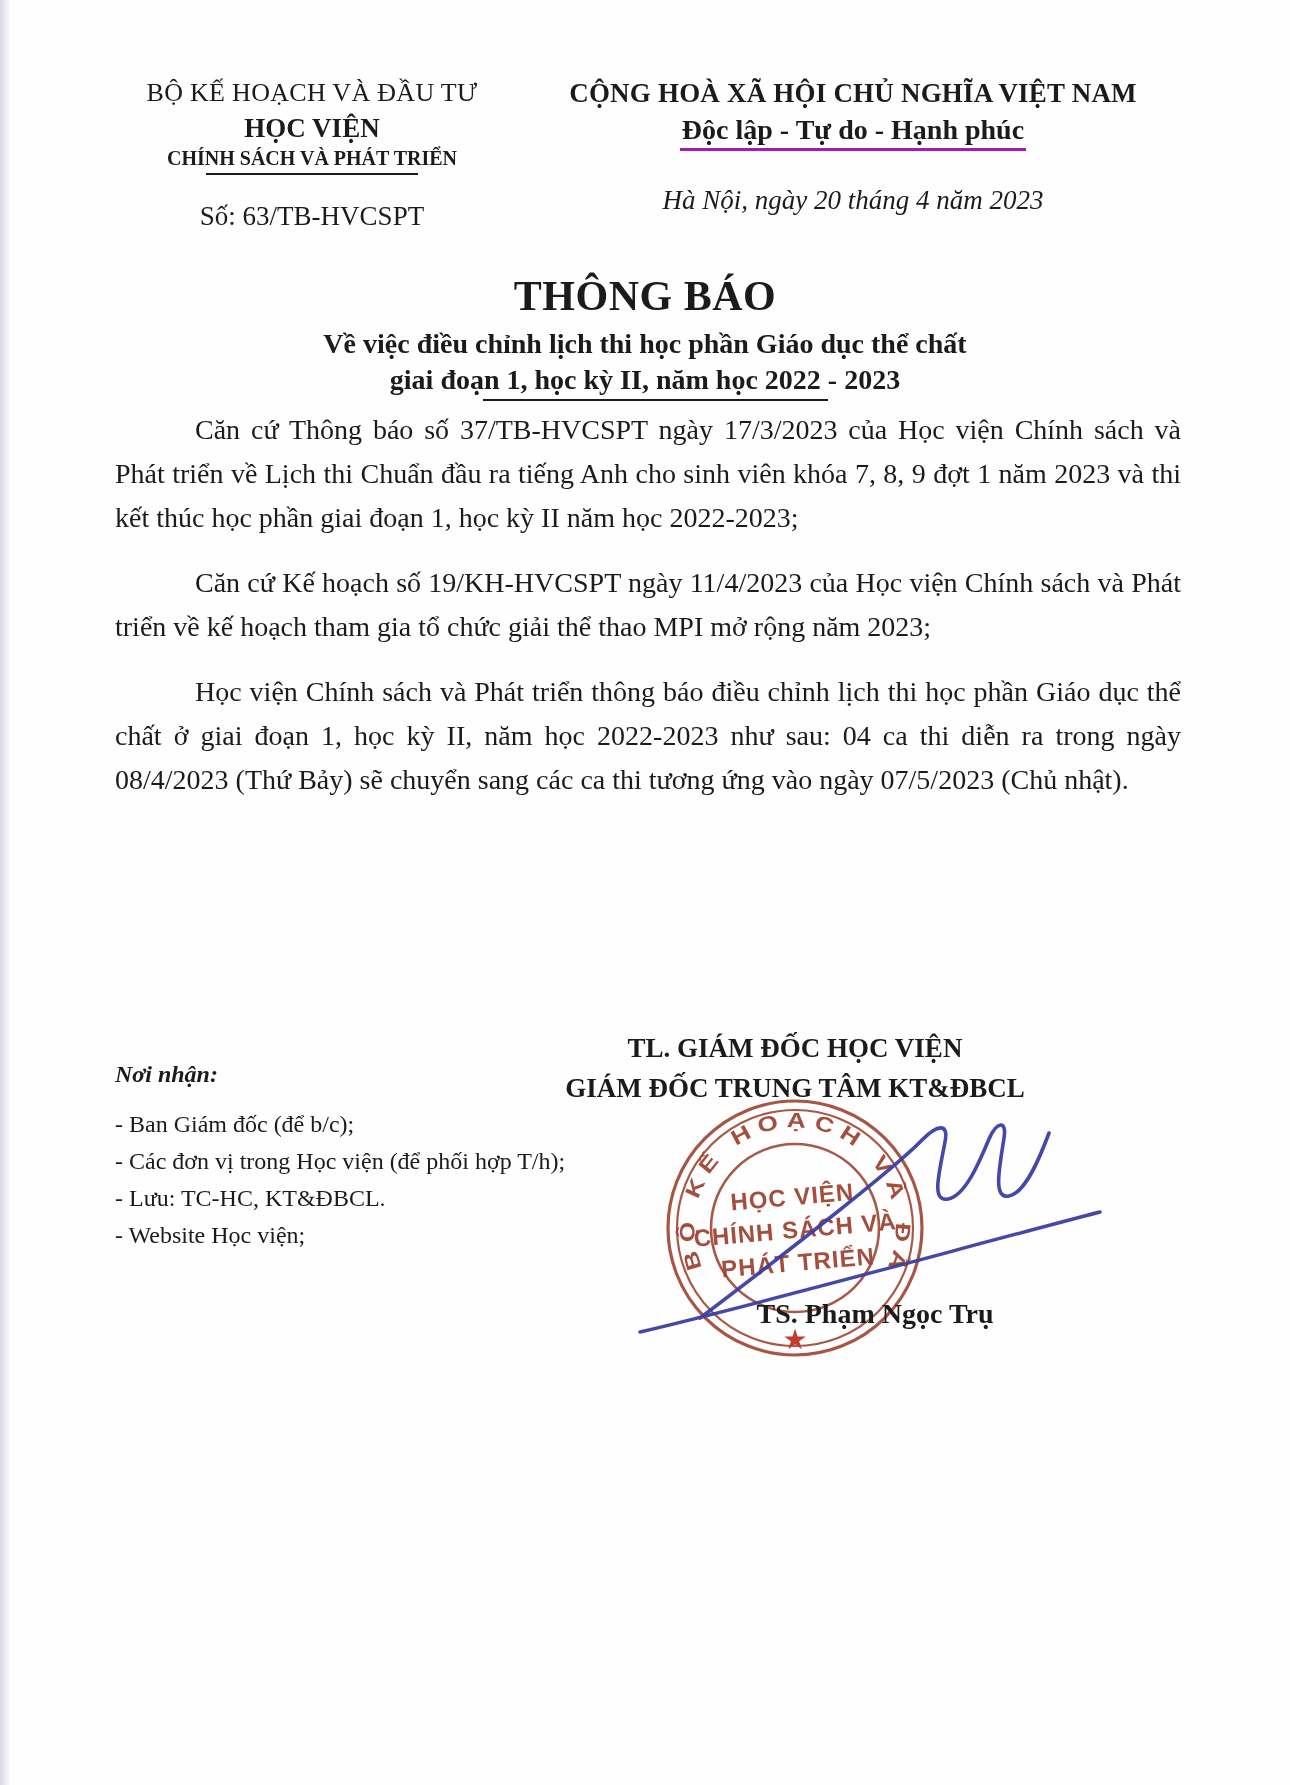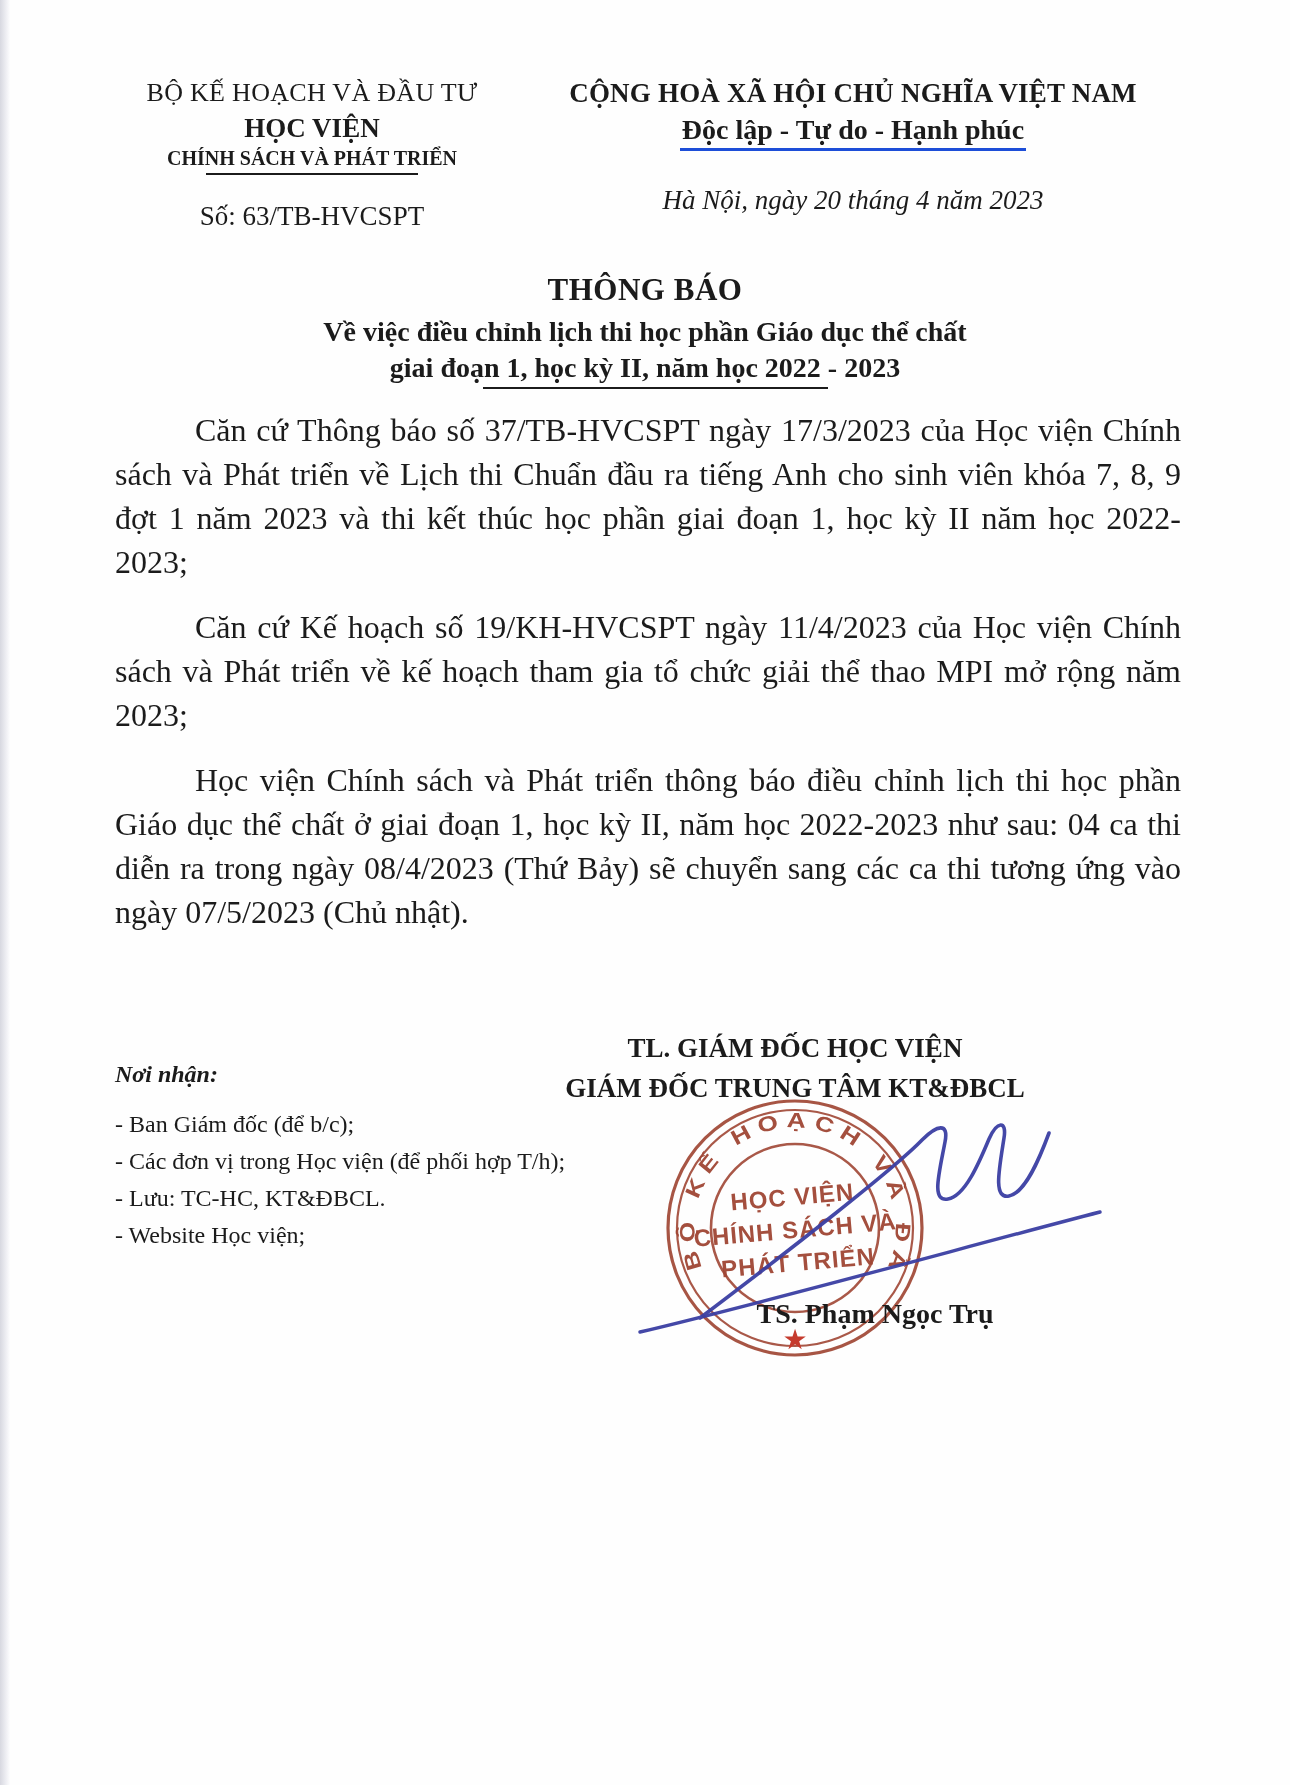--- a/index.html
+++ b/index.html
@@ -16,31 +16,31 @@
   .hdr{position:absolute;top:78px;left:108px;right:100px;display:flex;}
   .hdr-left{width:408px;text-align:center;}
   .hdr-right{flex:1;text-align:center;}
   .ministry{font-size:26px;letter-spacing:.3px;}
   .org1{font-size:27px;font-weight:bold;margin-top:5px;}
   .org2{font-size:20px;font-weight:bold;margin-top:3px;}
   .org-underline{width:212px;height:2px;background:#1b1b1b;margin:3px auto 0;}
   .doc-number{font-size:27px;margin-top:26px;}
   .motto1{font-size:27px;font-weight:bold;letter-spacing:.2px;}
   .motto2{display:inline-block;font-size:28px;font-weight:bold;margin-top:5px;
-          border-bottom:3px solid #1d4ed8;padding:0 2px 2px;}
+          border-bottom:3px solid #a21caf;padding:0 2px 2px;}
   .date-line{font-size:27px;font-style:italic;margin-top:34px;}
   
   .title{position:absolute;top:272px;left:0;width:1290px;text-align:center;}
-  .title-l1{font-size:31px;font-weight:bold;letter-spacing:.5px;}
+  .title-l1{font-size:42px;font-weight:bold;letter-spacing:.5px;}
   .title-l2{font-size:28px;font-weight:bold;margin-top:8px;}
   .title-l3{font-size:28px;font-weight:bold;margin-top:4px;}
   .title-underline{width:345px;height:2px;background:#1b1b1b;margin:3px auto 0;transform:translateX(10px);}
   
   .body-text{position:absolute;top:408px;left:115px;width:1066px;
-             font-size:32px;line-height:44px;text-align:justify;}
+             font-size:28px;line-height:44px;text-align:justify;}
   .body-text p{margin:0 0 21px;text-indent:80px;}
   
   .recipients{position:absolute;left:115px;top:1056px;font-size:24px;line-height:37px;}
   .recipients-heading{font-weight:bold;font-style:italic;font-size:24px;margin-bottom:13px;}
   .sig-block{position:absolute;left:515px;top:1028px;width:560px;text-align:center;}
   .sig-title{font-size:27px;font-weight:bold;line-height:40px;}
   .signer-name{position:absolute;left:595px;top:1298px;width:560px;text-align:center;
                font-size:28px;font-weight:bold;}
   .stamp-wrap{position:absolute;left:650px;top:1083px;width:290px;height:290px;}
   .sig-svg{position:absolute;left:560px;top:1080px;width:560px;height:280px;}

